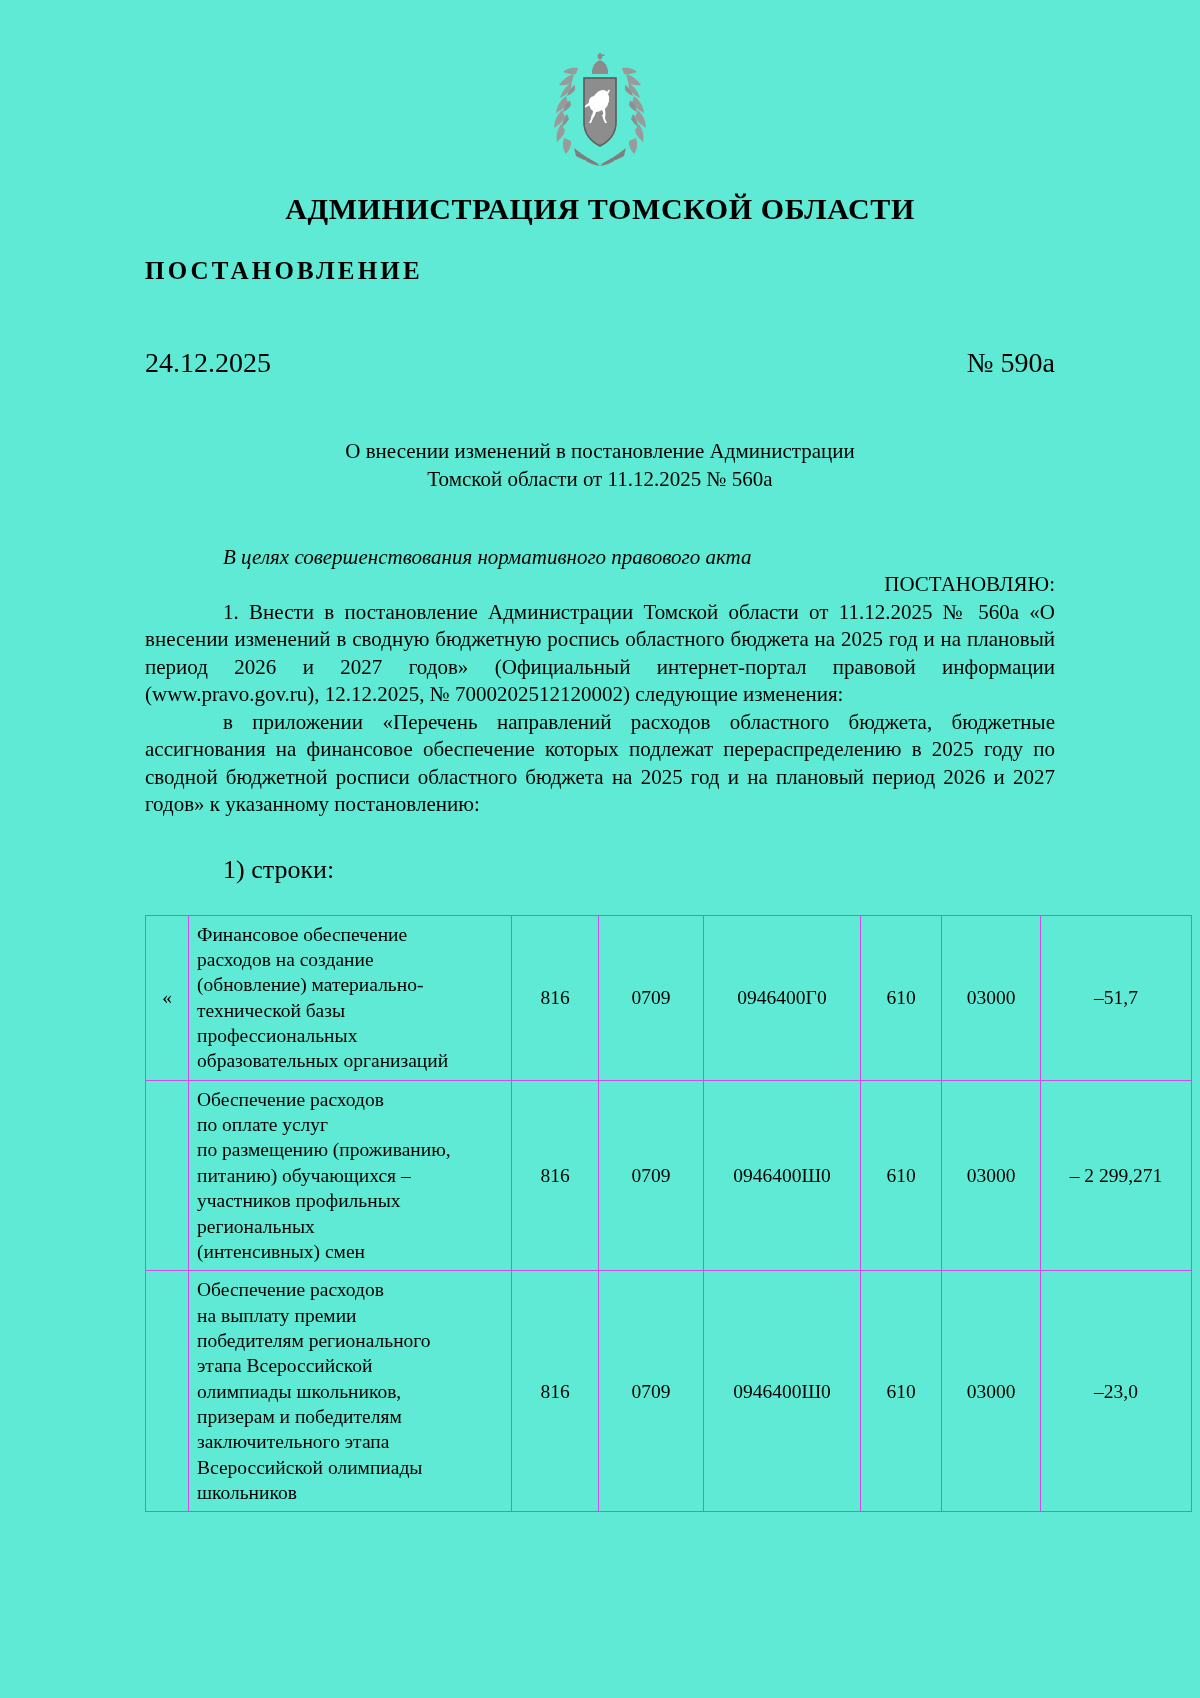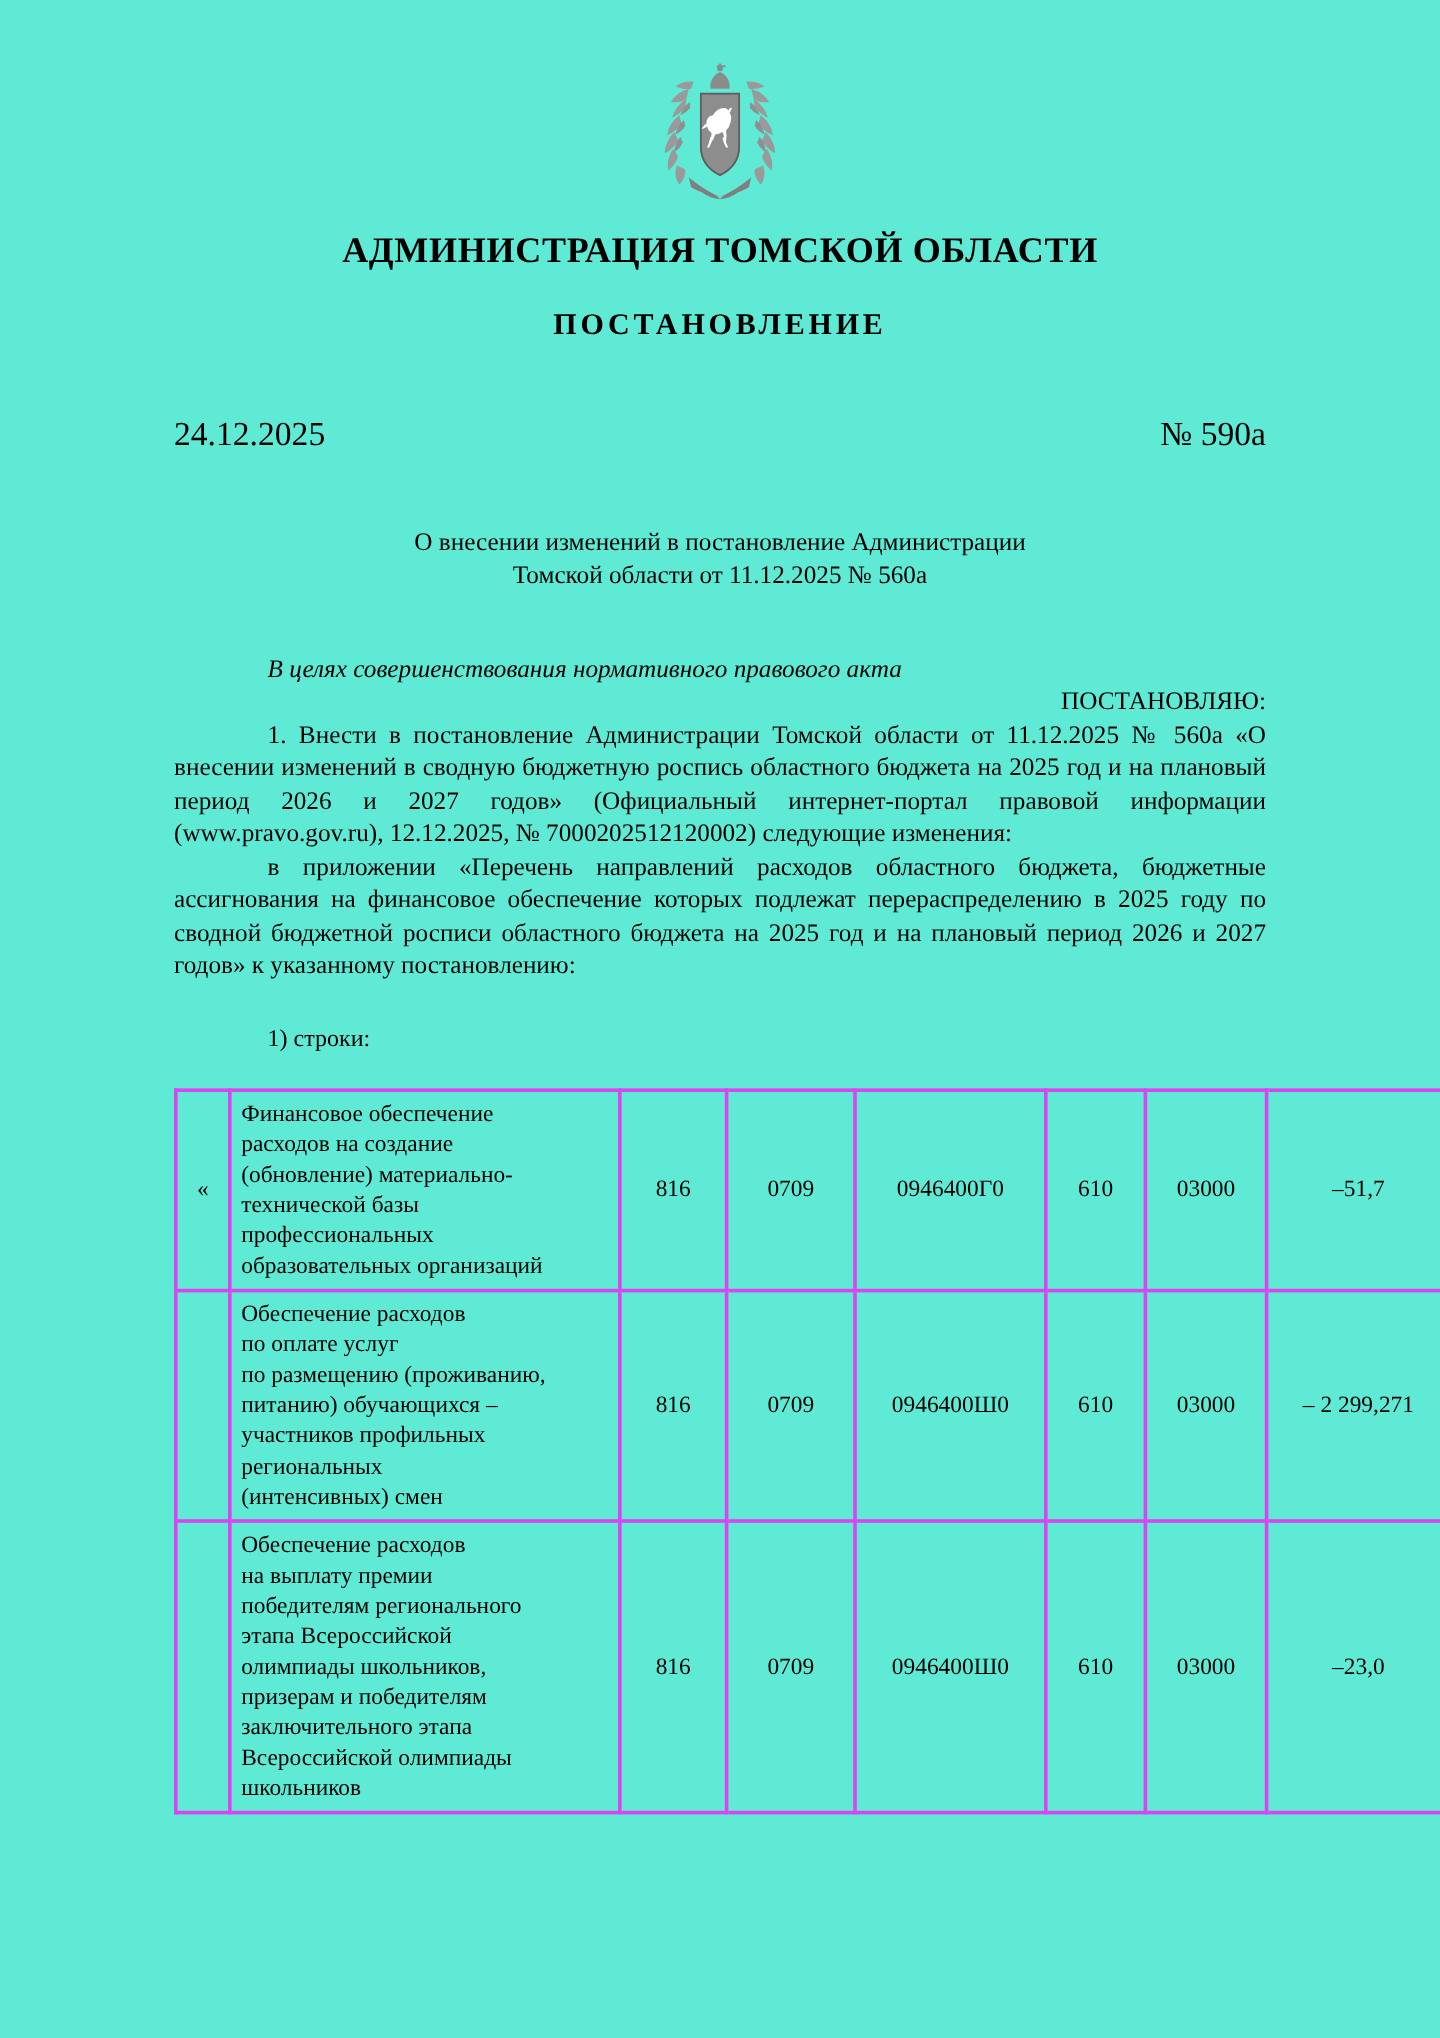--- a/index.html
+++ b/index.html
@@ -40,21 +40,21 @@
   .org-title {
     text-align: center;
     font-size: 30px;
     font-weight: bold;
     letter-spacing: 0.6px;
     margin-top: 22px;
     line-height: 1.1;
     white-space: nowrap;
   }
   .doc-type {
-    text-align: center;
+    text-align: left;
     font-size: 25px;
     font-weight: bold;
     letter-spacing: 3.2px;
     margin-top: 32px;
   }
 
   
   .meta-row {
     display: flex;
     justify-content: space-between;
@@ -92,35 +92,35 @@
     text-align: left;
     margin: 0;
     font-style: italic;
   }
   .para + .para { margin-top: 0; }
   .list-lead {
     text-indent: 78px;
     text-align: left;
     margin: 0;
     margin-top: 34px;
-    font-size: 20px;
+    font-size: 26px;
   }
 
   
   .table-wrap {
     margin-top: 28px;
   }
   table.rows-table {
     border-collapse: collapse;
     width: 910px;
     table-layout: fixed;
     font-size: 19.5px;
   }
   table.rows-table td {
-    border: 3px solid #d946ef;
+    border: 1px solid #d946ef;
     padding: 6px 8px;
     vertical-align: middle;
     line-height: 1.30;
   }
   td.c-quote {
     width: 26px;
     text-align: center;
     vertical-align: top;
     padding: 7px 2px 0 4px;
     border-right: none;

